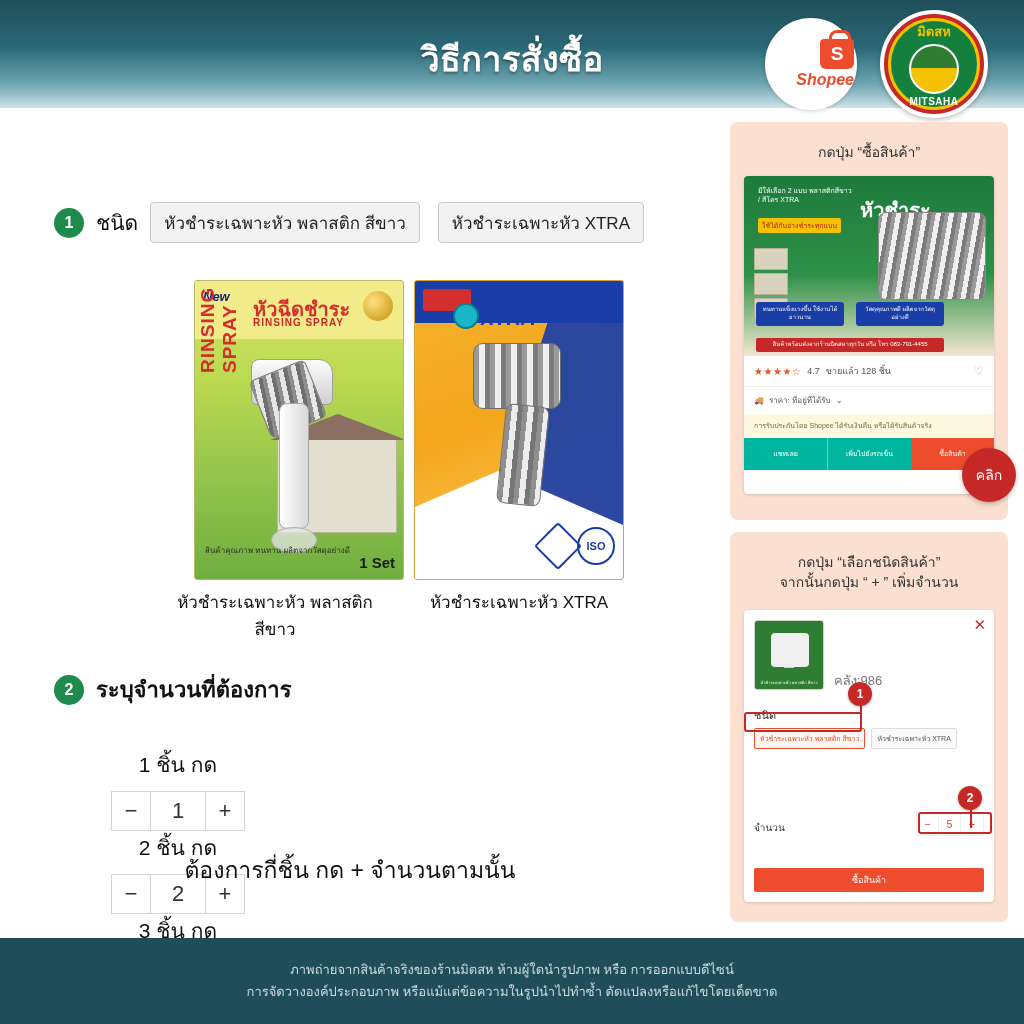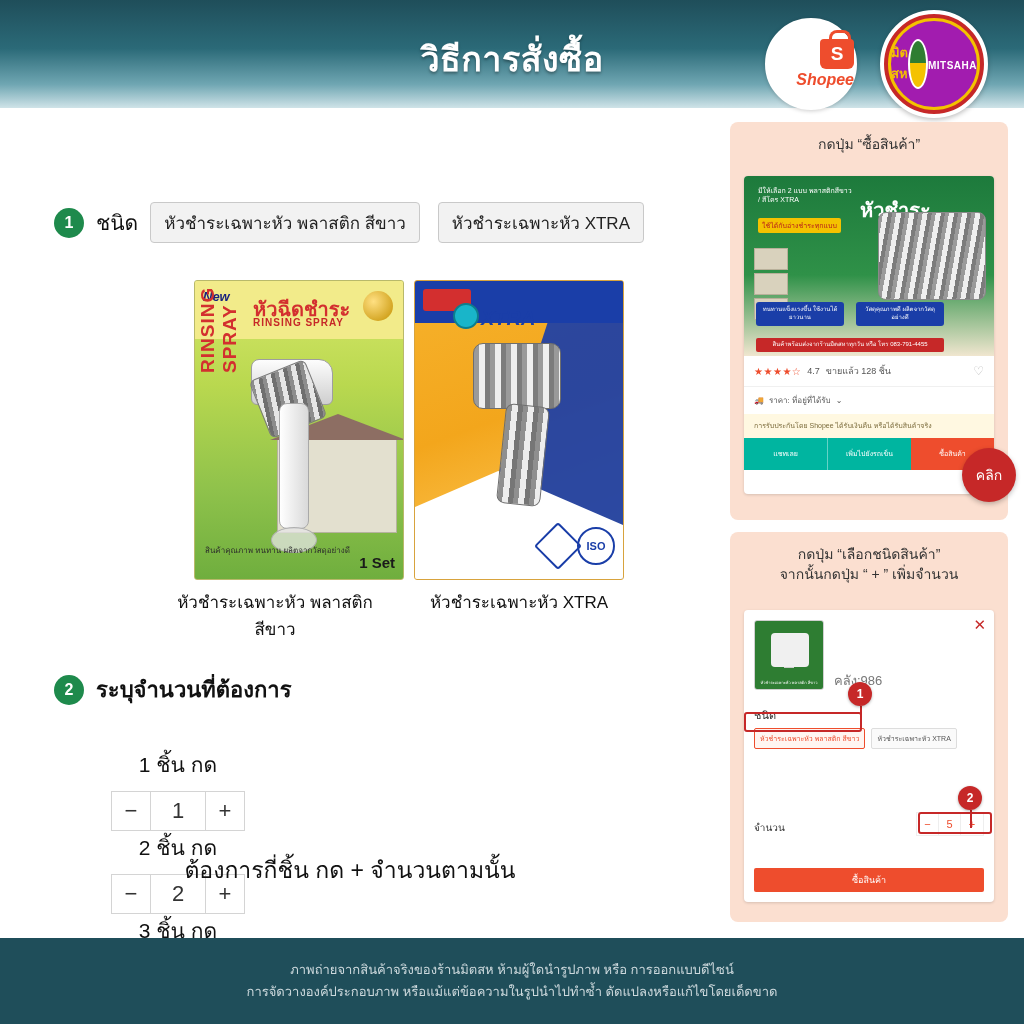--- a/index.html
+++ b/index.html
@@ -46,22 +46,22 @@
   .shopee-text { color: #ee4d2d; font-size: 16px; font-weight: bold; font-style: italic; }
 
   .mitsaha-badge {
     position: absolute; left: 880px; top: 10px; width: 108px; height: 108px;
     border-radius: 50%; background: #c62828;
     border: 4px solid #ffffff; box-shadow: 0 2px 5px rgba(0,0,0,.25);
     display: flex; align-items: center; justify-content: center;
   }
   .mitsaha-inner {
     width: 92px; height: 92px; border-radius: 50%;
-    background: #a21caf; border: 3px solid #f4c200;
-    display:flex; flex-direction:row; align-items:center; justify-content:center;
+    background: #15803d; border: 3px solid #f4c200;
+    display:flex; flex-direction:column; align-items:center; justify-content:center;
     position: relative;
   }
   .mitsaha-top { color: #f4c200; font-size: 13px; font-weight: bold; margin-bottom: 2px; }
   .mitsaha-circle {
     width: 50px; height: 50px; border-radius: 50%;
     background: linear-gradient(180deg,#2e7d32 0%,#2e7d32 48%,#f4c200 48%,#f4c200 100%);
     border: 2px solid #ffffff;
   }
   .mitsaha-bottom { color: #ffffff; font-size: 10px; font-weight: bold; margin-top: 2px; letter-spacing:.5px;}
 
@@ -204,21 +204,21 @@
     font-size: 23px; color:#111;
   }
 
   
   .panel {
     position:absolute; background:#fbdfd0; border-radius: 8px;
   }
   .panel1 { left: 730px; top: 122px; width: 278px; height: 398px; }
   .panel2 { left: 730px; top: 532px; width: 278px; height: 390px; }
   .panel-title {
-    text-align:center; color:#333; font-size: 14px; padding-top: 12px; line-height: 1.45;
+    text-align:center; color:#333; font-size: 14px; padding-top: 20px; line-height: 1.45;
   }
   .phone {
     position:absolute; left: 14px; width: 250px; background:#ffffff; border-radius:4px;
     overflow:hidden; box-shadow: 0 1px 3px rgba(0,0,0,.15);
   }
   .phone1 { top: 54px; height: 318px; }
   .phone2 { top: 78px; height: 292px; }
 
   .listing-img {
     position:relative; height: 180px;

